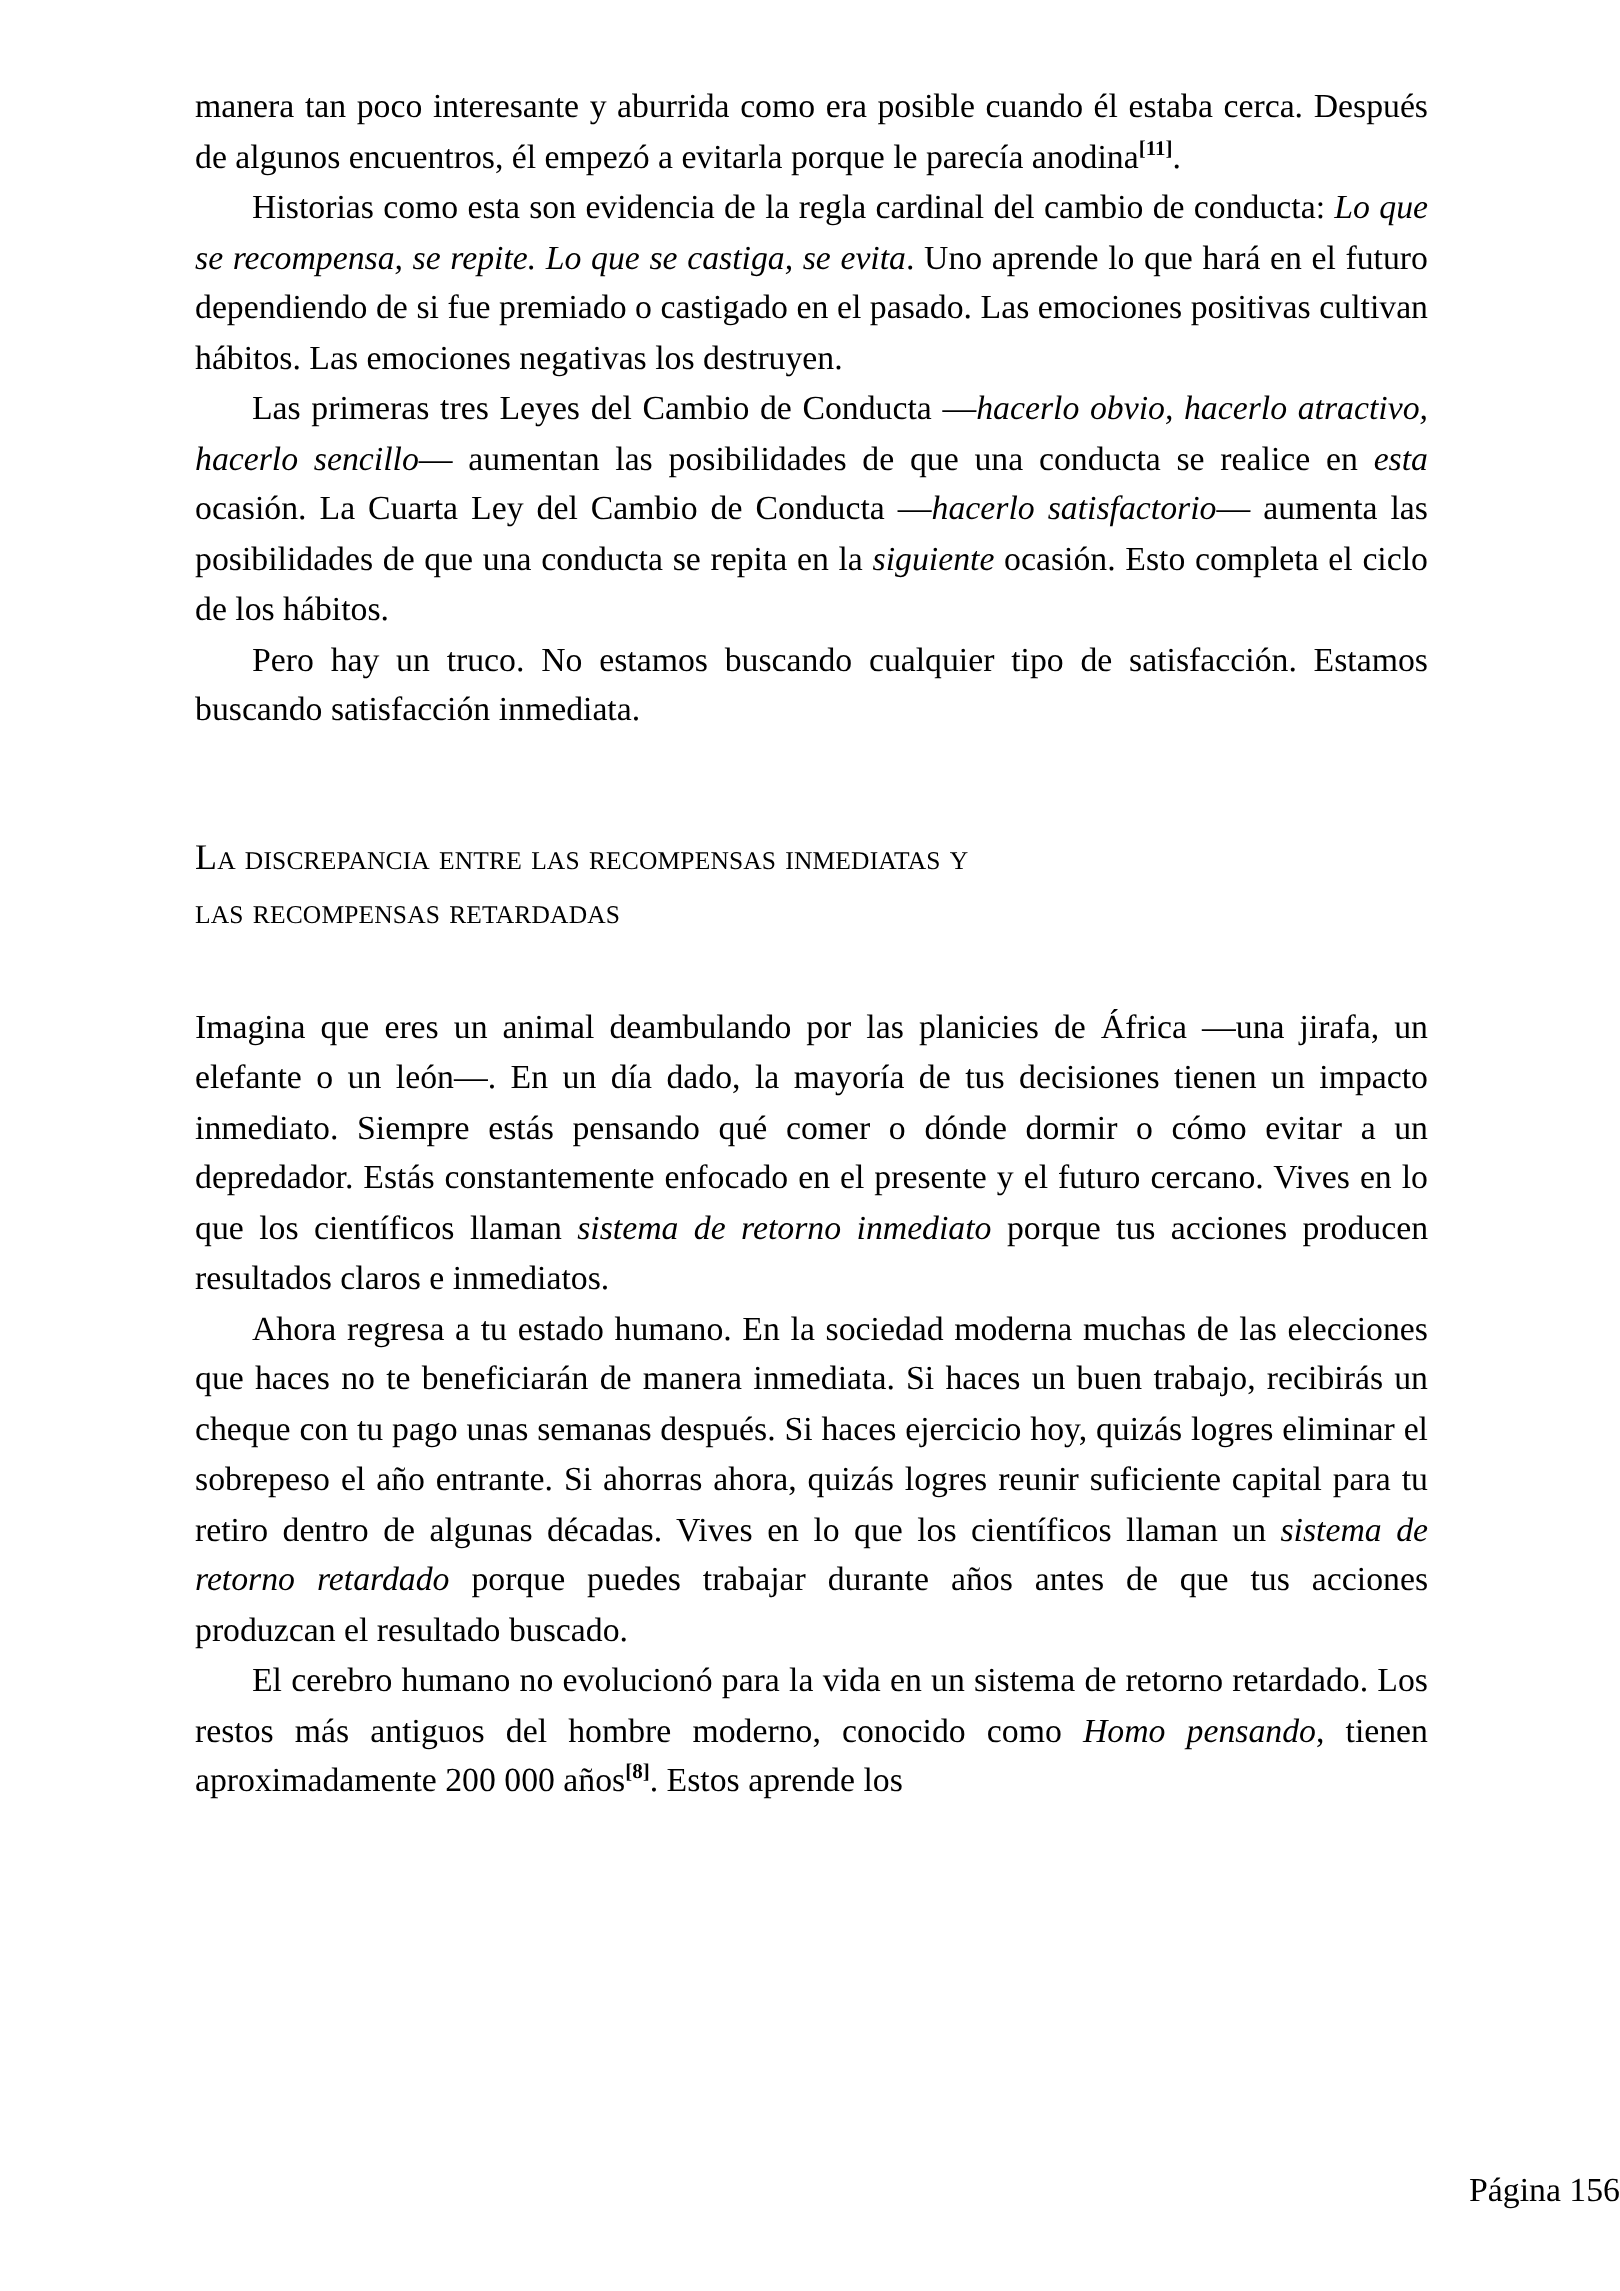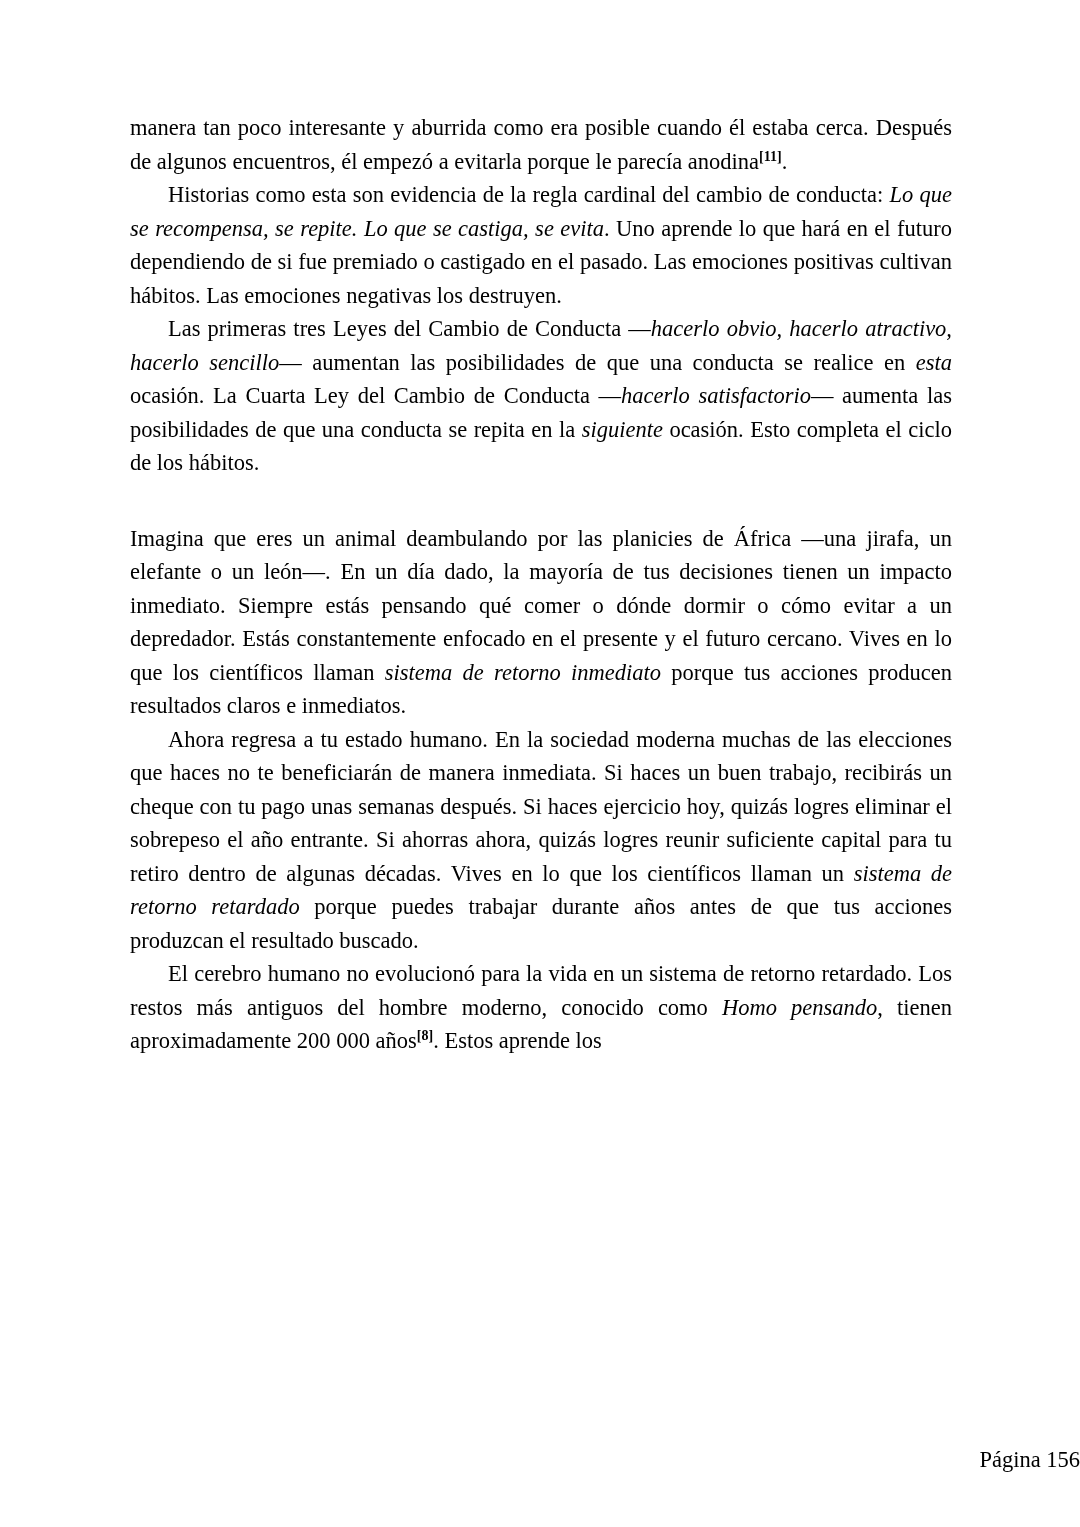--- a/index.html
+++ b/index.html
@@ -12,21 +12,21 @@
     height: 1527px;
     font-family: "Liberation Serif", "DejaVu Serif", serif;
     color: #000000;
     position: relative;
     overflow: hidden;
   }
   .page {
     box-sizing: border-box;
     width: 1080px;
     height: 1527px;
-    padding: 111px 128px 0 130px;
+    padding: 54px 128px 0 130px;
     position: relative;
   }
   .body-text {
     font-size: 22.5px;
     line-height: 33.5px;
     text-align: justify;
     text-justify: inter-word;
     hyphens: none;
     margin: 0;
   }
@@ -74,22 +74,27 @@
 </style>
 </head>
 <body>
 
 <div class="page">
 
   <div>
     <p class="body-text para" id="p1"><span>manera tan poco interesante y aburrida como era posible cuando él estaba cerca. Después de algunos encuentros, él empezó a evitarla porque le parecía anodina</span><span class="sup">[11]</span><span>.</span></p>
     <p class="body-text para p-indent" id="p2"><span>Historias como esta son evidencia de la regla cardinal del cambio de conducta: </span><em>Lo que se recompensa, se repite. Lo que se castiga, se evita</em><span>. Uno aprende lo que hará en el futuro dependiendo de si fue premiado o castigado en el pasado. Las emociones positivas cultivan hábitos. Las emociones negativas los destruyen.</span></p>
     <p class="body-text para p-indent" id="p3"><span>Las primeras tres Leyes del Cambio de Conducta —</span><em>hacerlo obvio, hacerlo atractivo, hacerlo sencillo</em><span>— aumentan las posibilidades de que una conducta se realice en </span><em>esta</em><span> ocasión. La Cuarta Ley del Cambio de Conducta —</span><em>hacerlo satisfactorio</em><span>— aumenta las posibilidades de que una conducta se repita en la </span><em>siguiente</em><span> ocasión. Esto completa el ciclo de los hábitos.</span></p>
+    <p class="body-text para p-indent" id="p4"><span>Pero hay un truco. No estamos buscando cualquier tipo de satisfacción. Estamos buscando satisfacción inmediata.</span></p>
   </div>
 
+  <h2 class="section-heading">
+    <span class="heading-line">La discrepancia entre las recompensas inmediatas y</span>
+    <span class="heading-line">las recompensas retardadas</span>
+  </h2>
 
   <div class="after-heading">
     <p class="body-text para" id="p5"><span>Imagina que eres un animal deambulando por las planicies de África —una jirafa, un elefante o un león—. En un día dado, la mayoría de tus decisiones tienen un impacto inmediato. Siempre estás pensando qué comer o dónde dormir o cómo evitar a un depredador. Estás constantemente enfocado en el presente y el futuro cercano. Vives en lo que los científicos llaman </span><em>sistema de retorno inmediato</em><span> porque tus acciones producen resultados claros e inmediatos.</span></p>
     <p class="body-text para p-indent" id="p6"><span>Ahora regresa a tu estado humano. En la sociedad moderna muchas de las elecciones que haces no te beneficiarán de manera inmediata. Si haces un buen trabajo, recibirás un cheque con tu pago unas semanas después. Si haces ejercicio hoy, quizás logres eliminar el sobrepeso el año entrante. Si ahorras ahora, quizás logres reunir suficiente capital para tu retiro dentro de algunas décadas. Vives en lo que los científicos llaman un </span><em>sistema de retorno retardado</em><span> porque puedes trabajar durante años antes de que tus acciones produzcan el resultado buscado.</span></p>
     <p class="body-text para p-indent" id="p7"><span>El cerebro humano no evolucionó para la vida en un sistema de retorno retardado. Los restos más antiguos del hombre moderno, conocido como </span><em>Homo pensando</em><span>, tienen aproximadamente 200 000 años</span><span class="sup">[8]</span><span>. Estos aprende los</span></p>
   </div>
 
   <div class="footer">
     <span>Página 156</span>
   </div>

